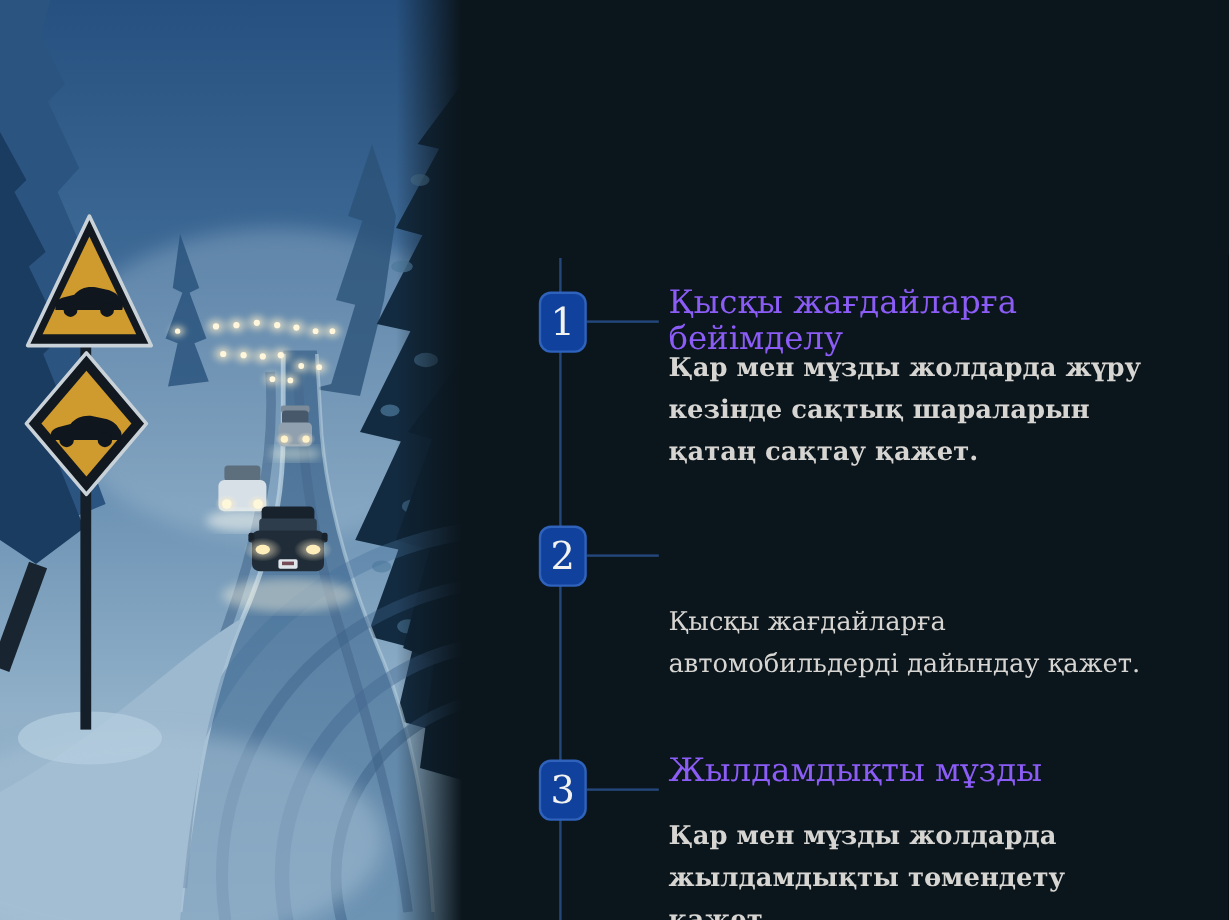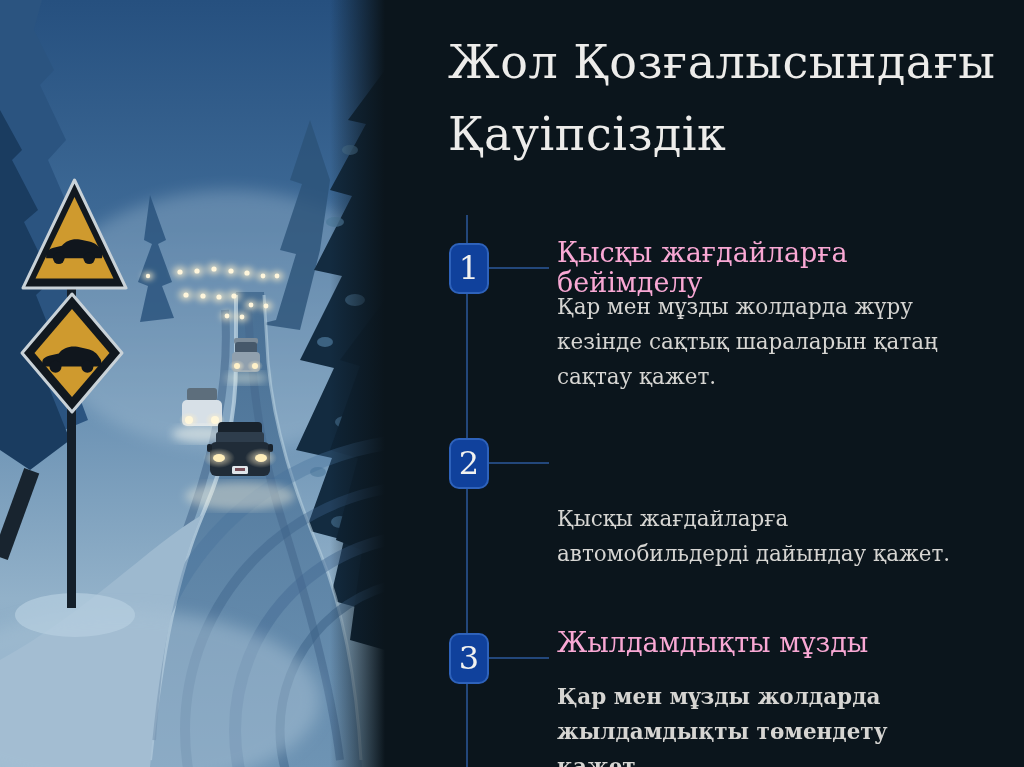--- a/index.html
+++ b/index.html
@@ -58,34 +58,34 @@
   .connector {
     position: absolute;
     left: 104px;
     width: 60px; height: 2px;
     background: #23477b;
   }
   .step-heading {
     position: absolute;
     left: 172px;
     width: 440px;
-    color: #f9a8d4;
+    color: #8b5cf6;
     font-size: 27px;
     font-weight: normal;
     line-height: 30px;
   }
   .step-desc {
     position: absolute;
     left: 172px;
     width: 420px;
     color: #d6d5d2;
     font-size: 21.5px;
     line-height: 35px;
   }
-  .b1 { top: 243px; } .c1 { top: 267px; } .h1 { top: 238px; } .d1 { top: 289px; }
+  .b1 { top: 243px; } .c1 { top: 267px; } .h1 { top: 238px; } .d1 { top: 289px; font-weight: bold; }
   .b2 { top: 438px; } .c2 { top: 462px; } .h2 { top: 433px; } .d2 { top: 481px; margin-top: 20px; }
   .b3 { top: 633px; } .c3 { top: 657px; } .h3 { top: 628px; } .d3 { top: 679px; font-weight: bold; }
 </style>
 </head>
 <body>
 
 <div class="slide">
 
   <div class="photo">
     <svg viewBox="0 0 385 767" preserveAspectRatio="none">
@@ -259,24 +259,20 @@
       </g>
 
       <rect x="8" y="468" width="16" height="92" fill="#18242f" transform="rotate(20 16 514)"></rect>
 
       <rect x="330" y="0" width="55" height="767" fill="url(#fadeDark)"></rect>
     </svg>
   </div>
 
   <div class="panel">
 
-    <h1 class="title">
-      <span class="tline">Жол Қозғалысындағы</span>
-      <span class="tline">Қауіпсіздік</span>
-    </h1>
 
     <div class="timeline-line"></div>
 
     <div class="badge b1">
       <span>1</span>
     </div>
     <div class="connector c1"></div>
     <h2 class="step-heading h1">Қысқы жағдайларға бейімделу</h2>
     <p class="step-desc d1">Қар мен мұзды жолдарда жүру кезінде сақтық шараларын қатаң сақтау қажет.</p>
 

